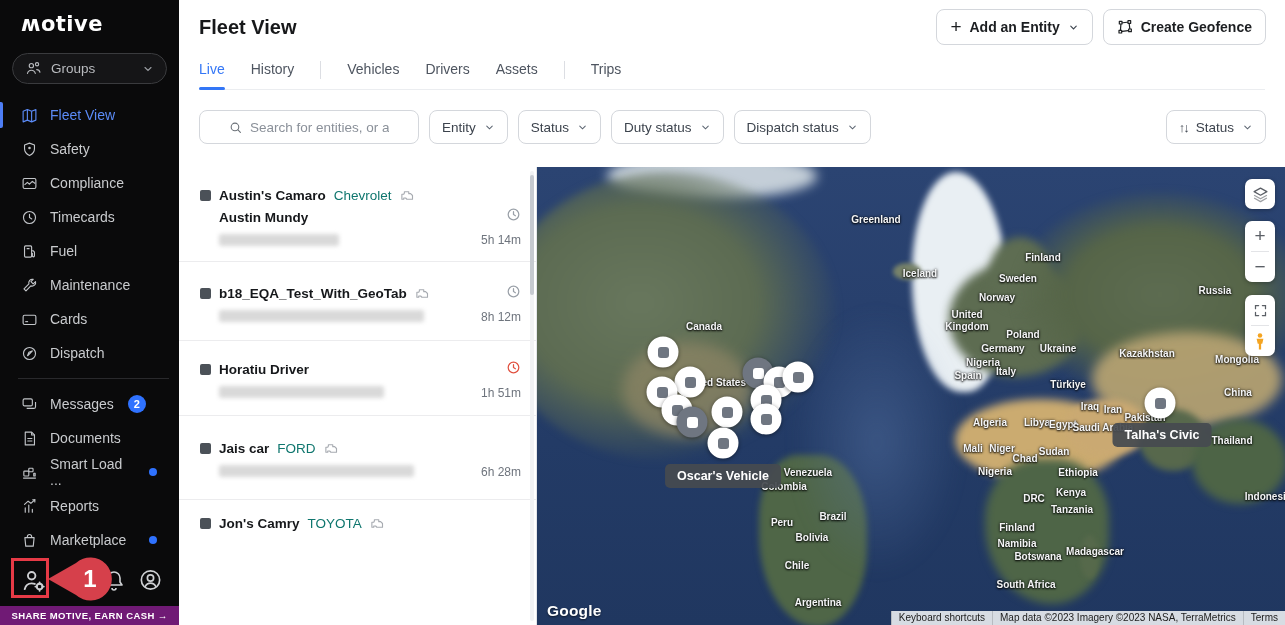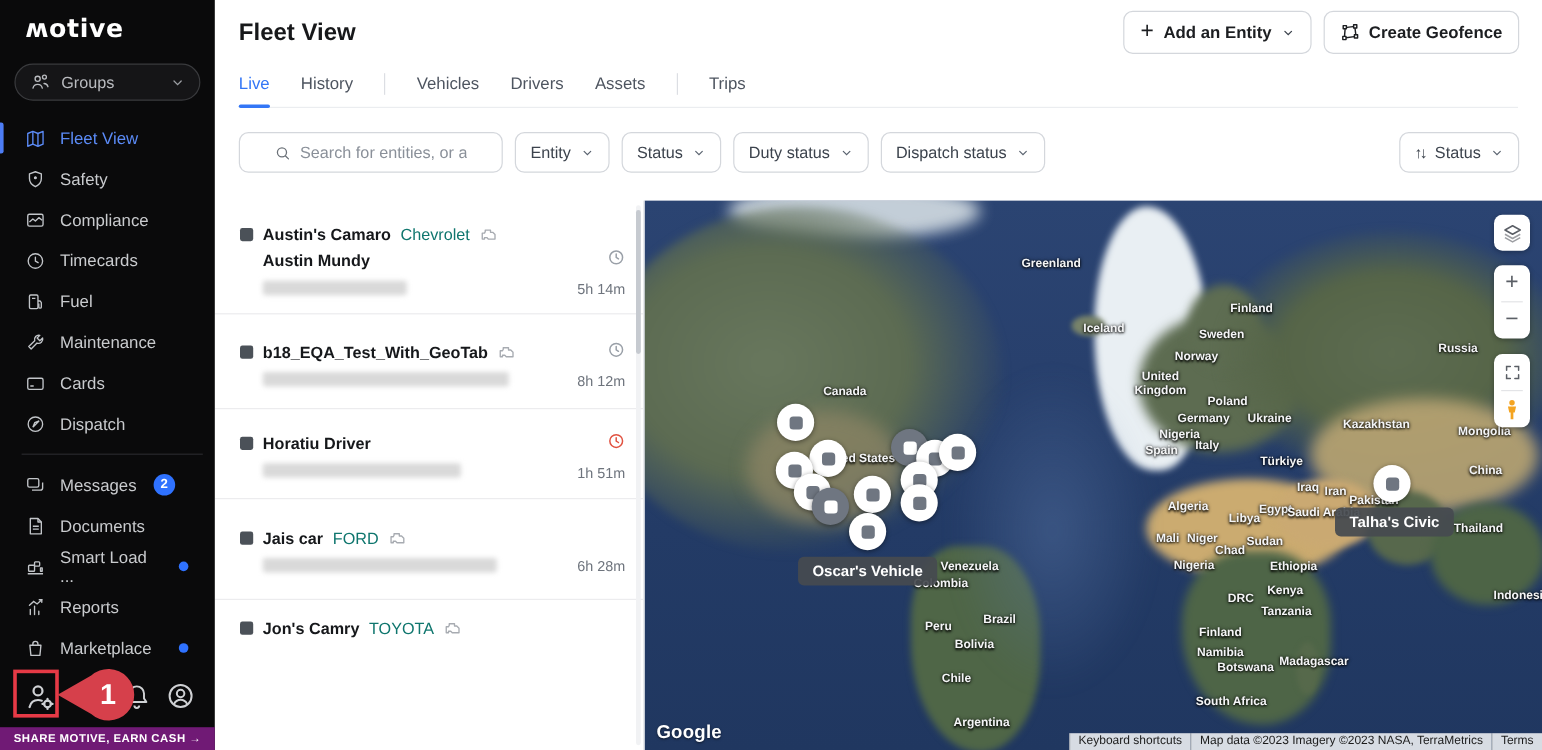--- a/index.html
+++ b/index.html
@@ -443,21 +443,21 @@
         <div class="clabel" style="left: 469px; top: 205px;">Italy</div>
         <div class="clabel" style="left: 531px; top: 218px;">Türkiye</div>
         <div class="clabel" style="left: 610px; top: 187px;">Kazakhstan</div>
         <div class="clabel" style="left: 700px; top: 193px;">Mongolia</div>
         <div class="clabel" style="left: 701px; top: 226px;">China</div>
         <div class="clabel" style="left: 576px; top: 243px;">Iran</div>
         <div class="clabel" style="left: 553px; top: 240px;">Iraq</div>
         <div class="clabel" style="left: 608px; top: 251px;">Pakistan</div>
         <div class="clabel" style="left: 695px; top: 274px;">Thailand</div>
         <div class="clabel" style="left: 453px; top: 256px;">Algeria</div>
-        <div class="clabel" style="left: 500px; top: 256px; margin-top: 10px;">Libya</div>
+        <div class="clabel" style="left: 500px; top: 256px;">Libya</div>
         <div class="clabel" style="left: 526px; top: 258px;">Egypt</div>
         <div class="clabel" style="left: 566px; top: 261px;">Saudi Arabia</div>
         <div class="clabel" style="left: 436px; top: 282px;">Mali</div>
         <div class="clabel" style="left: 465px; top: 282px;">Niger</div>
         <div class="clabel" style="left: 488px; top: 292px;">Chad</div>
         <div class="clabel" style="left: 517px; top: 285px;">Sudan</div>
         <div class="clabel" style="left: 458px; top: 305px;">Nigeria</div>
         <div class="clabel" style="left: 541px; top: 306px;">Ethiopia</div>
         <div class="clabel" style="left: 534px; top: 326px;">Kenya</div>
         <div class="clabel" style="left: 497px; top: 332px;">DRC</div>

